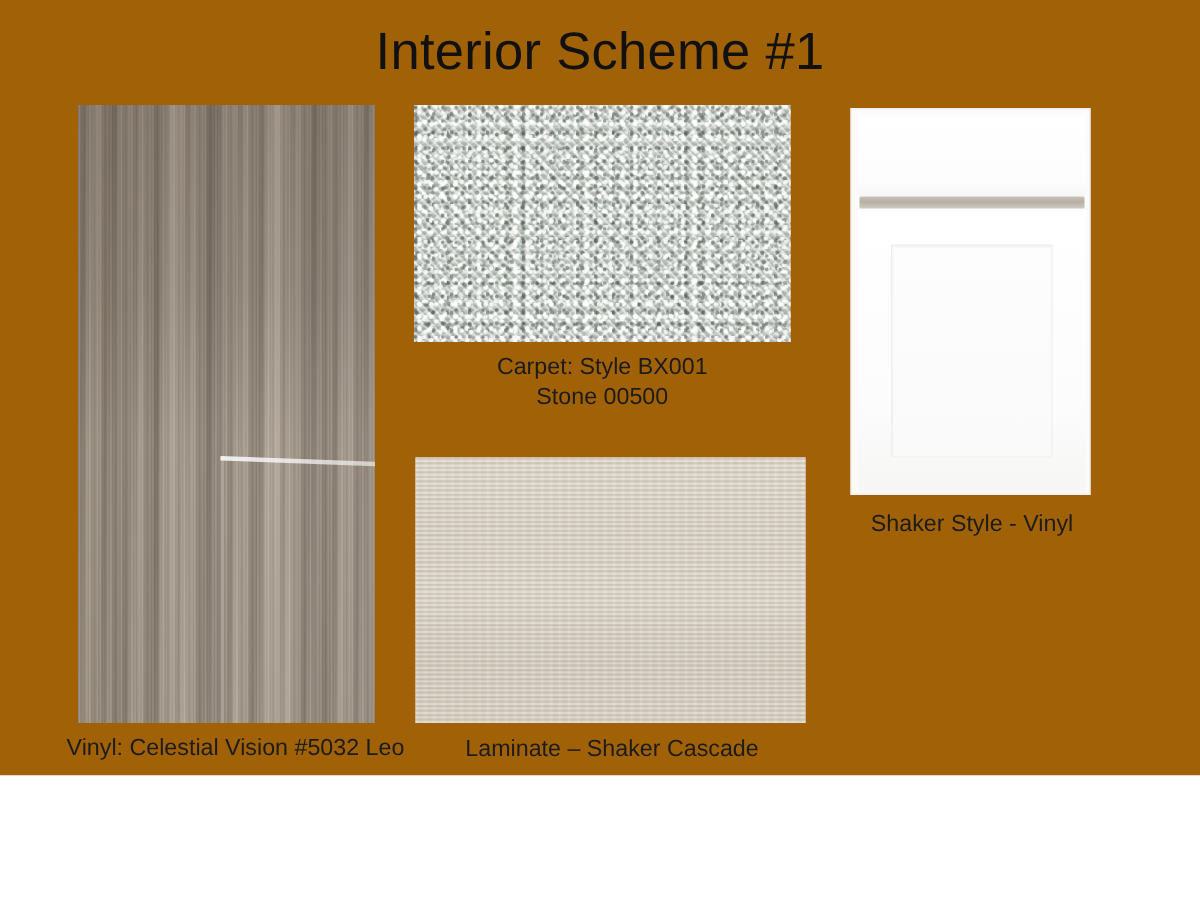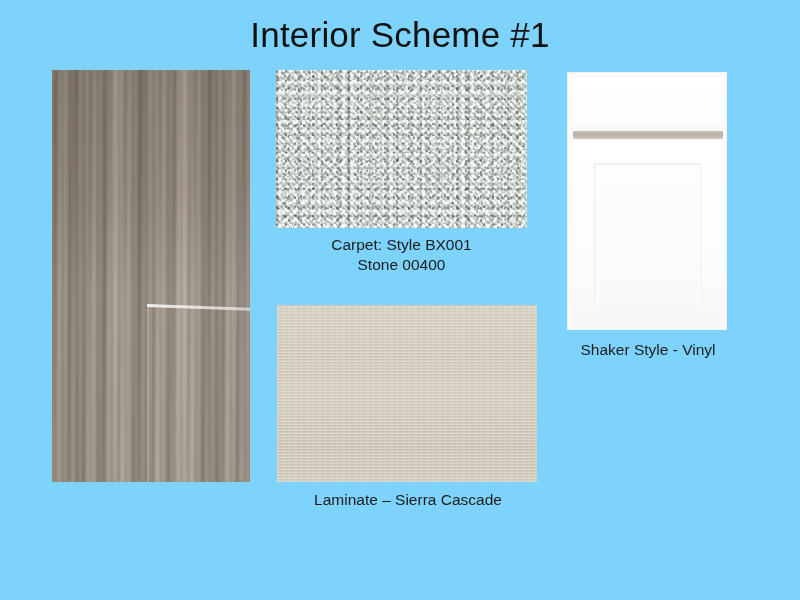--- a/index.html
+++ b/index.html
@@ -9,22 +9,22 @@
     background: #ffffff;
   }
   body {
     font-family: "Liberation Sans", sans-serif;
     color: #1a1a1a;
     -webkit-font-smoothing: antialiased;
   }
   #board {
     position: relative;
     width: 800px;
-    height: 600px;
-    background: #7dd3fc;
+    height: 517px;
+    background: #a16207;
     overflow: hidden;
     text-decoration: underline;
   }
 
   
   #board-title {
     position: absolute;
     left: 0;
     top: 14px;
     width: 800px;
@@ -263,27 +263,28 @@
 
 <div id="board">
 
   <div id="board-title">Interior Scheme #1</div>
 
   <div id="swatch-vinyl" class="swatch">
     <div id="vinyl-tone-top"></div>
     <div id="vinyl-seam-v"></div>
     <div id="vinyl-seam"></div>
   </div>
+  <div id="caption-vinyl" class="caption">Vinyl: Celestial Vision #5032 Leo</div>
 
   <div id="swatch-carpet" class="swatch"></div>
   <div id="caption-carpet" class="caption">Carpet: Style BX001
-Stone 00400</div>
+Stone 00500</div>
 
   <div id="swatch-laminate" class="swatch"></div>
-  <div id="caption-laminate" class="caption">Laminate – Sierra Cascade</div>
+  <div id="caption-laminate" class="caption">Laminate – Shaker Cascade</div>
 
   <div id="swatch-cabinet" class="swatch">
     <div id="cabinet-drawer"></div>
     <div id="cabinet-gap"></div>
     <div id="cabinet-door">
       <div id="cabinet-panel"></div>
     </div>
   </div>
   <div id="caption-cabinet" class="caption">Shaker Style - Vinyl</div>
 

